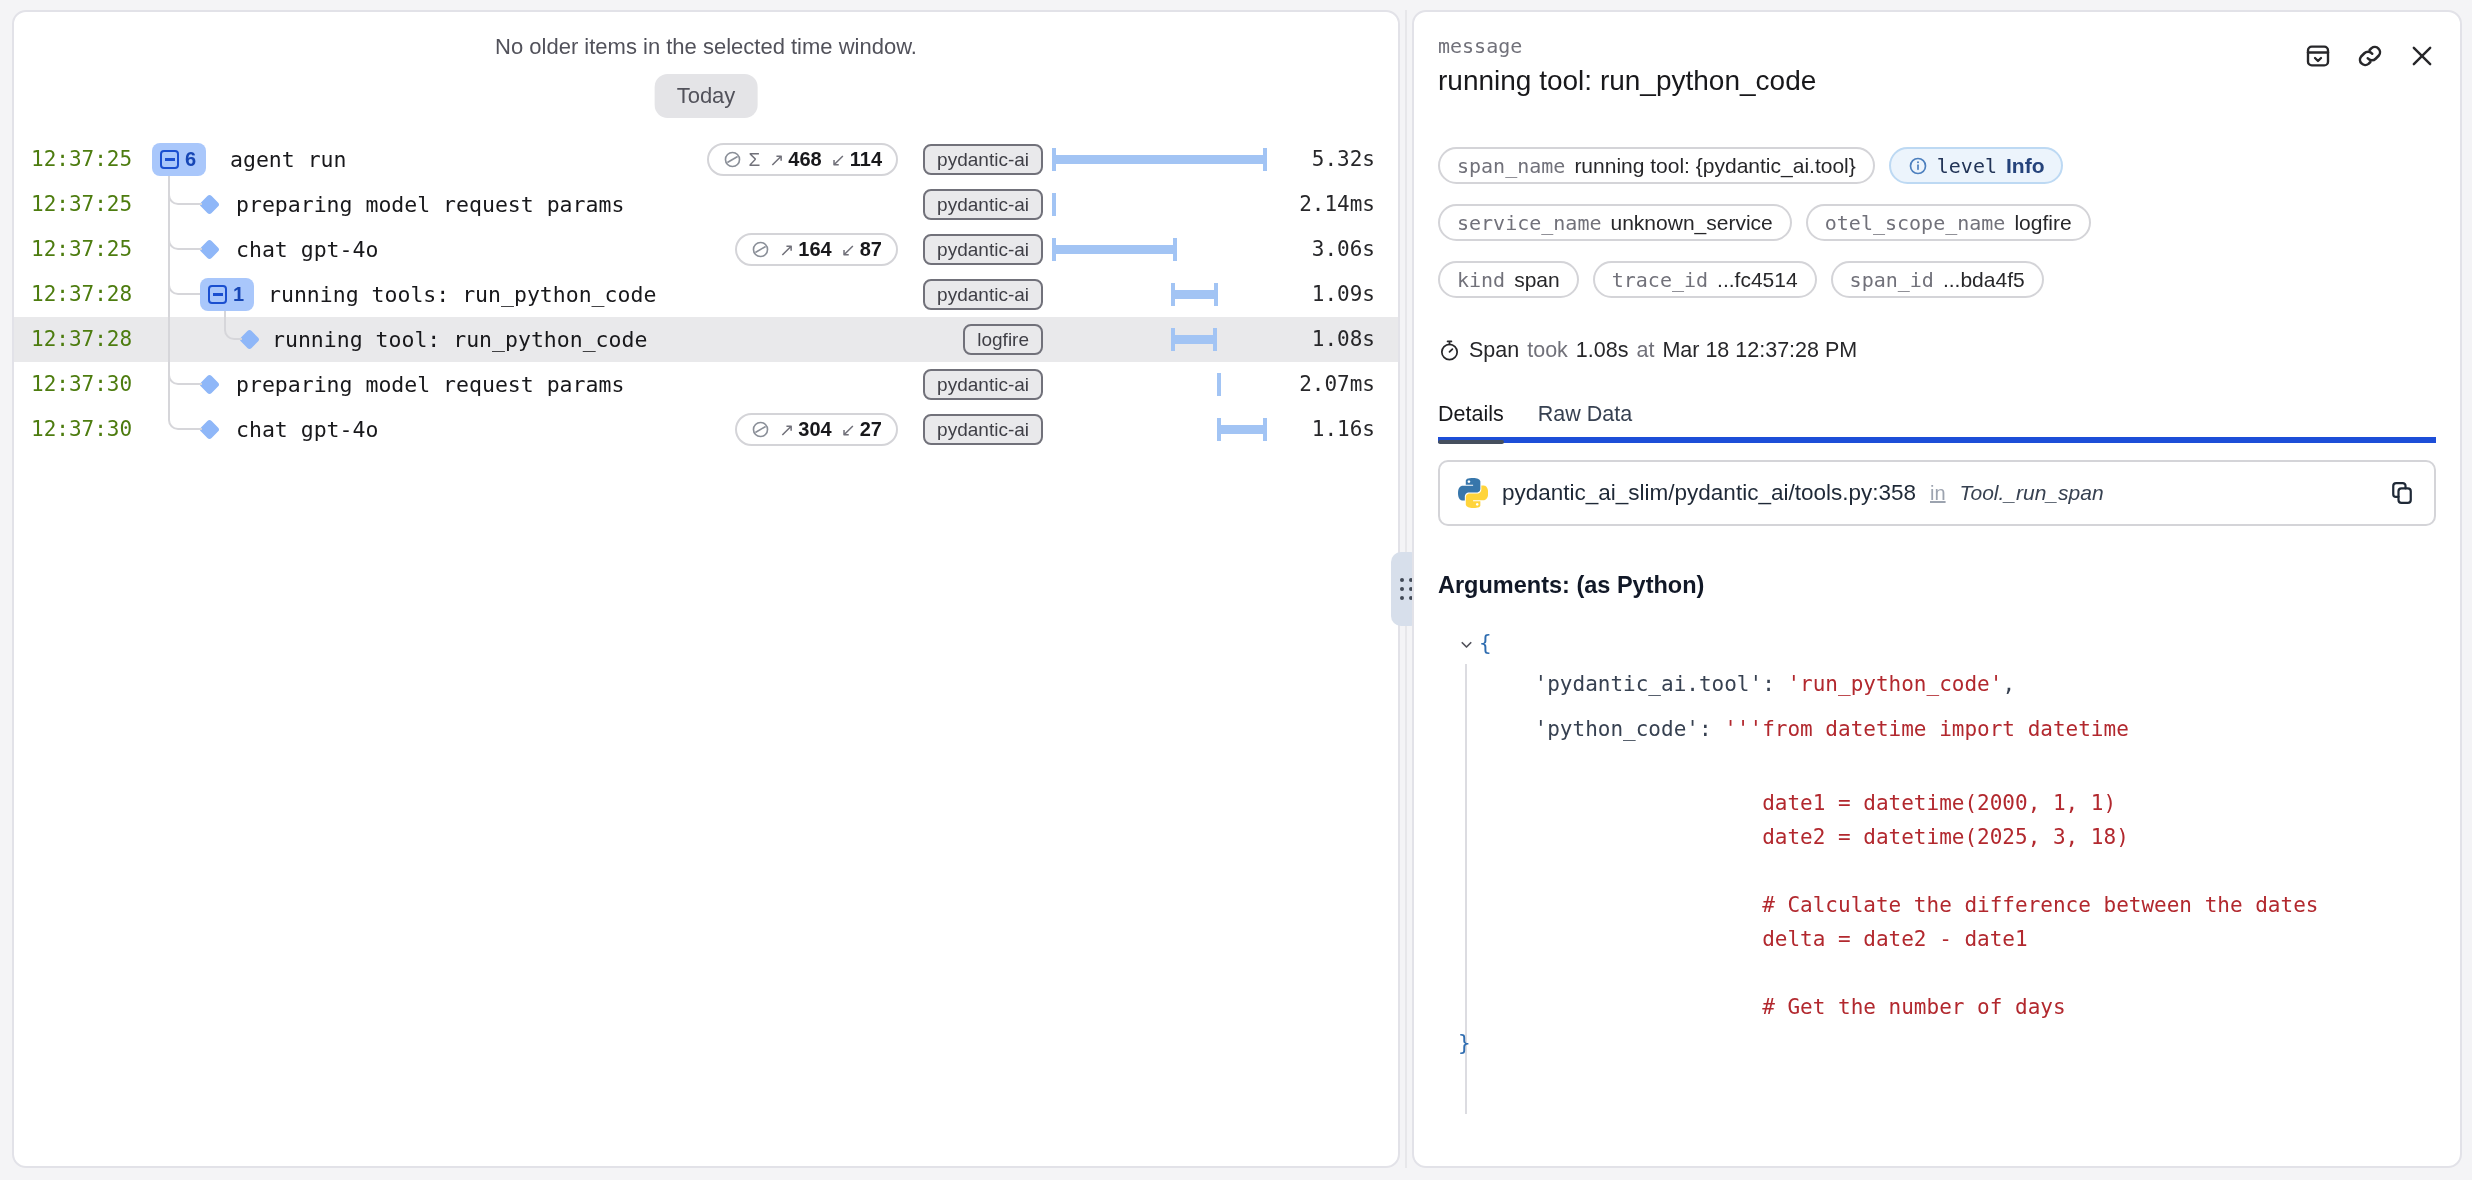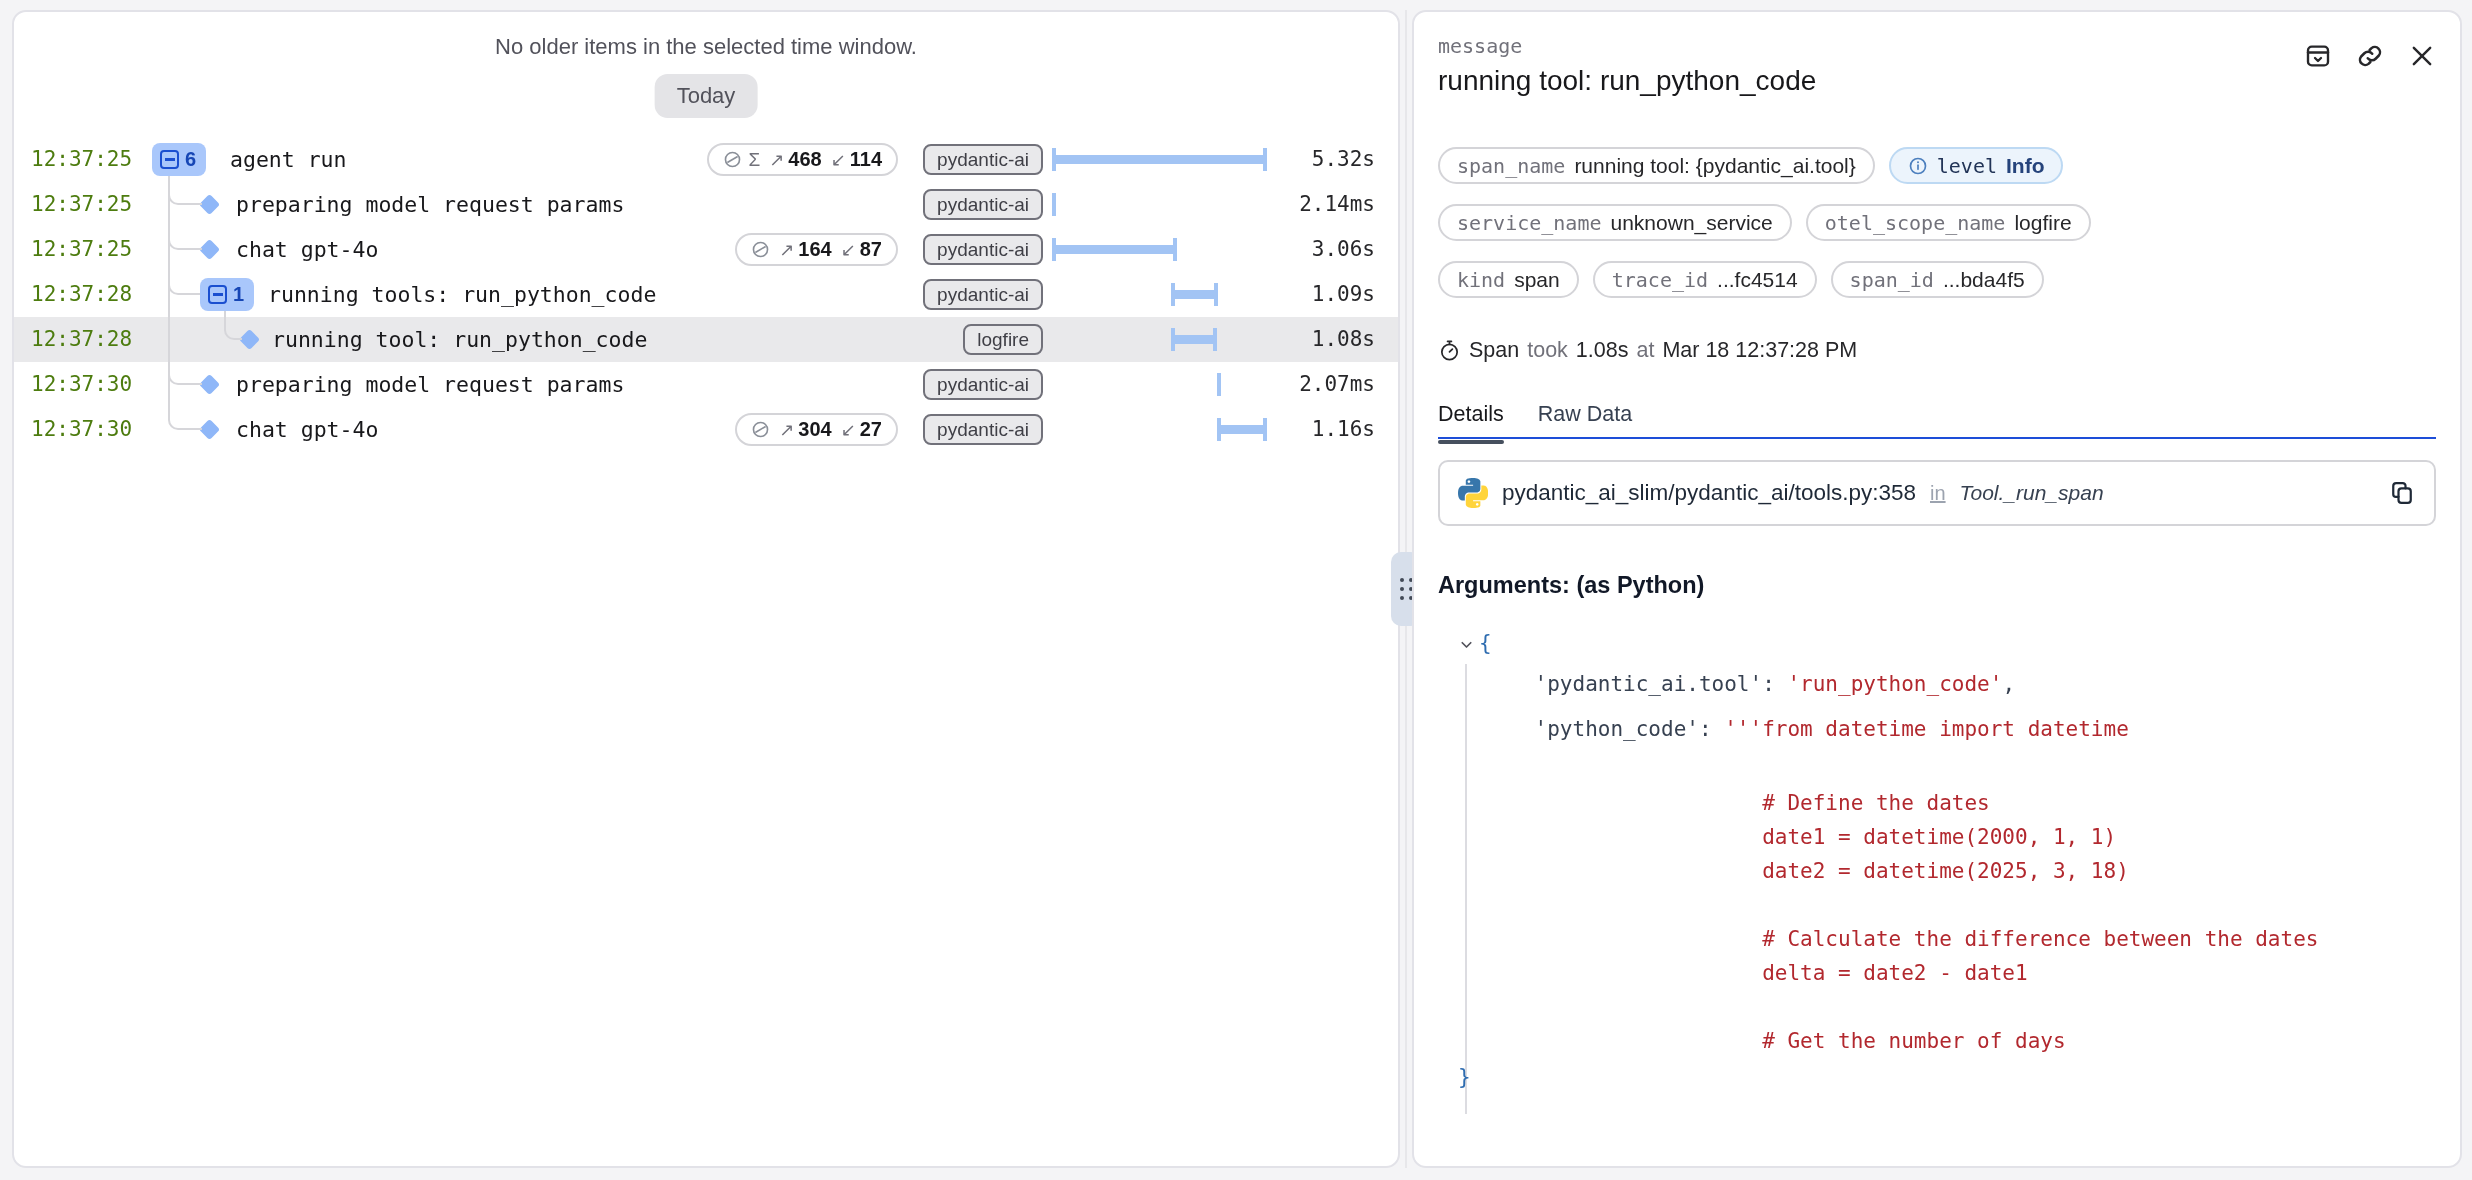--- a/index.html
+++ b/index.html
@@ -51,21 +51,21 @@
   .chips{position:absolute;top:135px;left:24px;right:24px;}
   .chip-row{display:flex;gap:14px;margin-bottom:20px;}
   .chip{display:flex;align-items:center;gap:9px;height:37px;border:2px solid #d4d4d8;border-radius:19px;background:#fff;padding:0 17px;cursor:pointer;box-sizing:border-box;}
   .chip .k{font-family:var(--mono);font-size:20px;color:#71717a;}
   .chip .v{font-family:var(--sans);font-size:21px;font-weight:500;color:#27272a;white-space:nowrap;}
   .chip.info{background:#ecf4fc;border-color:#bdd9f3;}
   .chip.info .k{color:#223457;}
   .chip.info .v{color:#25437b;font-weight:700;}
   .took{position:absolute;top:326px;left:24px;display:flex;align-items:center;gap:8px;font-size:21.5px;color:#27272a;}
   .took .g{color:#71717a;}
-  .tabs{position:absolute;top:385px;left:24px;right:24px;height:40px;border-bottom:2px solid #1d4ed8;display:flex;gap:34px;}
+  .tabs{position:absolute;top:385px;left:24px;right:24px;height:40px;border-bottom:6px solid #1d4ed8;display:flex;gap:34px;}
   .tab{font-size:21.5px;color:#374151;line-height:34px;cursor:pointer;position:relative;}
   .tab.active{color:#18181b;}
   .tab.active::after{content:"";position:absolute;left:0;right:0;bottom:-7px;height:4px;background:#46505e;border-radius:2px;}
   .source-box{position:absolute;top:448px;left:24px;right:24px;height:66px;border:2px solid #d4d4d8;border-radius:10px;display:flex;align-items:center;gap:14px;padding:0 18px;box-sizing:border-box;cursor:pointer;}
   .source-box .path{font-size:22.5px;font-weight:500;color:#1f2937;}
   .source-box .in{font-size:20px;color:#9ca3af;text-decoration:underline;}
   .source-box .fn{font-size:21px;color:#374151;font-style:italic;}
   .copy-btn{margin-left:auto;background:none;border:none;cursor:pointer;color:#1f2937;display:flex;padding:0;}
   .args-heading{position:absolute;top:560px;left:24px;font-size:23.5px;font-weight:700;color:#111827;}
   .code{position:absolute;top:612px;left:24px;right:24px;font-family:var(--mono);font-size:21px;}
@@ -331,21 +331,20 @@
     <div class="args-heading">Arguments: (as Python)</div>
 
     <div class="code" id="code">
       <div class="guide"></div>
     <div class="line open"><span class="chev"><svg width="17" height="17" viewBox="0 0 24 24" fill="none" stroke="currentColor" stroke-width="2.4" stroke-linecap="round" stroke-linejoin="round">
               <path d="M6 9.5l6 6 6-6"></path>
             </svg></span><span class="brace">{</span></div>
         <div class="line entry"><span>    'pydantic_ai.tool': </span><span class="str">'run_python_code'</span><span>,</span></div>
         <div class="line entry"><span>    'python_code': </span><span class="str">'''from datetime import datetime</span></div>
         <div class="line str"><span class="str"></span></div>
-        <div class="line str"><span class="str">                      # Define the dates</span></div>
         <div class="line str"><span class="str">                      date1 = datetime(2000, 1, 1)</span></div>
         <div class="line str"><span class="str">                      date2 = datetime(2025, 3, 18)</span></div>
         <div class="line str"><span class="str"></span></div>
         <div class="line str"><span class="str">                      # Calculate the difference between the dates</span></div>
         <div class="line str"><span class="str">                      delta = date2 - date1</span></div>
         <div class="line str"><span class="str"></span></div>
         <div class="line str"><span class="str">                      # Get the number of days</span></div>
         <div class="line close"><span class="brace">}</span></div>
       </div>
   </section>

